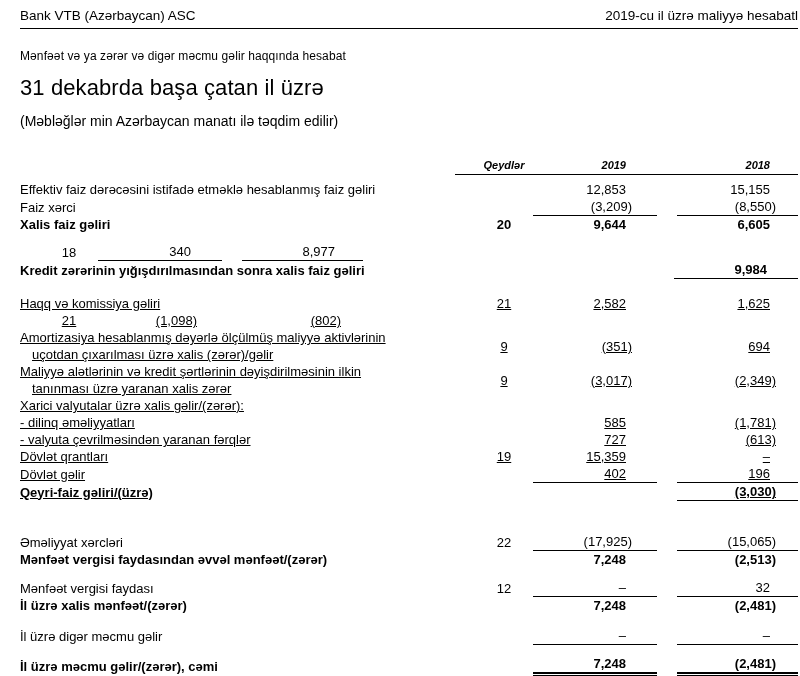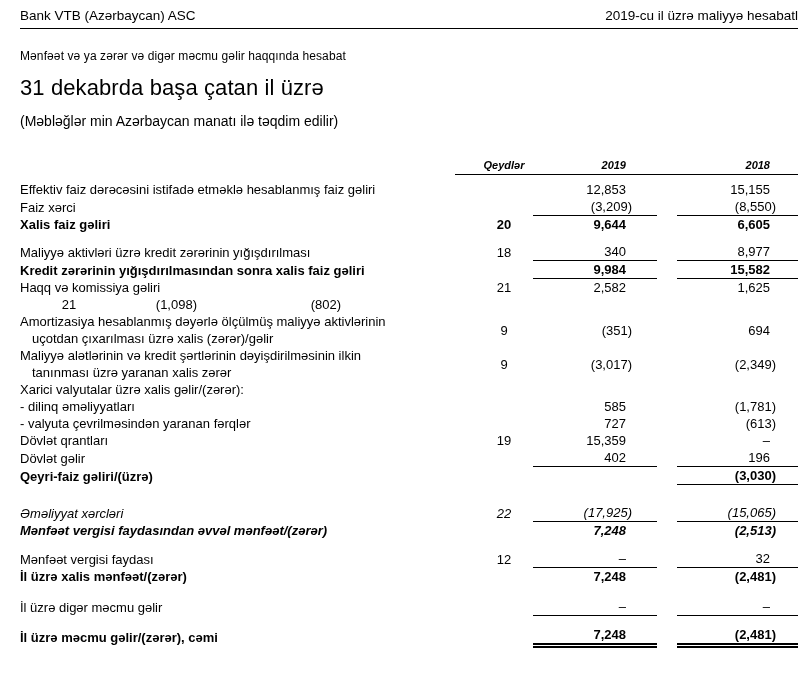--- a/index.html
+++ b/index.html
@@ -27,22 +27,22 @@
   .thead-cols { display:flex; border-bottom:1.5px solid #000; padding-bottom:3px; }
   .th { font-weight:bold; font-style:italic; }
 
   .note { width:78px; text-align:center; text-indent:20px; }
   .val  { width:124px; text-align:right; padding-right:31px; }
   .v2   { width:121px; margin-left:20px; padding-right:28px; }
 
   .section { margin-top:16px; }
   .section:nth-child(1){ margin-top:6px; }
   .section:nth-child(2){ margin-top:10px; }
-  .section:nth-child(3){ margin-top:0; }
-  .section:nth-child(4){ margin-top:19px;font-style:italic; }
+  .section:nth-child(3){ margin-top:16px;text-decoration:underline; }
+  .section:nth-child(4){ margin-top:32px; }
   .section:nth-child(5){ margin-top:11px; }
   .section:nth-child(6){ margin-top:13px; }
   .section:nth-child(7){ margin-top:10px; }
 
   .row { display:flex; align-items:center; font-size:13px; line-height:17px; }
   .row.bold { font-weight:bold; }
   .label { flex:1; white-space:nowrap; }
   .label .l2 { padding-left:12px; }
   .line-under  .val { border-bottom:1.5px solid #000; }
   .line-double .val { border-bottom:5px double #000; }
@@ -94,34 +94,30 @@
           <div class="label">
             <div class="l1">Xalis faiz gəliri</div>
           </div>
           <div class="note">20</div>
           <div class="val v1"><span>9,644</span></div>
           <div class="val v2"><span>6,605</span></div>
         </div>
       </div>
       <div class="section">
         <div class="row line-under">
-          <div class="label">
-            <div class="l1">Maliyyə aktivləri üzrə kredit zərərinin yığışdırılması</div>
-          </div>
           <div class="note">18</div>
           <div class="val v1"><span>340</span></div>
           <div class="val v2"><span>8,977</span></div>
         </div>
         <div class="row bold line-under">
           <div class="label">
             <div class="l1">Kredit zərərinin yığışdırılmasından sonra xalis faiz gəliri</div>
           </div>
           <div class="note"></div>
           <div class="val v1"><span>9,984</span></div>
-          <div class="val v2"><span>15,582</span></div>
         </div>
       </div>
       <div class="section">
         <div class="row">
           <div class="label">
             <div class="l1">Haqq və komissiya gəliri</div>
           </div>
           <div class="note">21</div>
           <div class="val v1"><span>2,582</span></div>
           <div class="val v2"><span>1,625</span></div>

